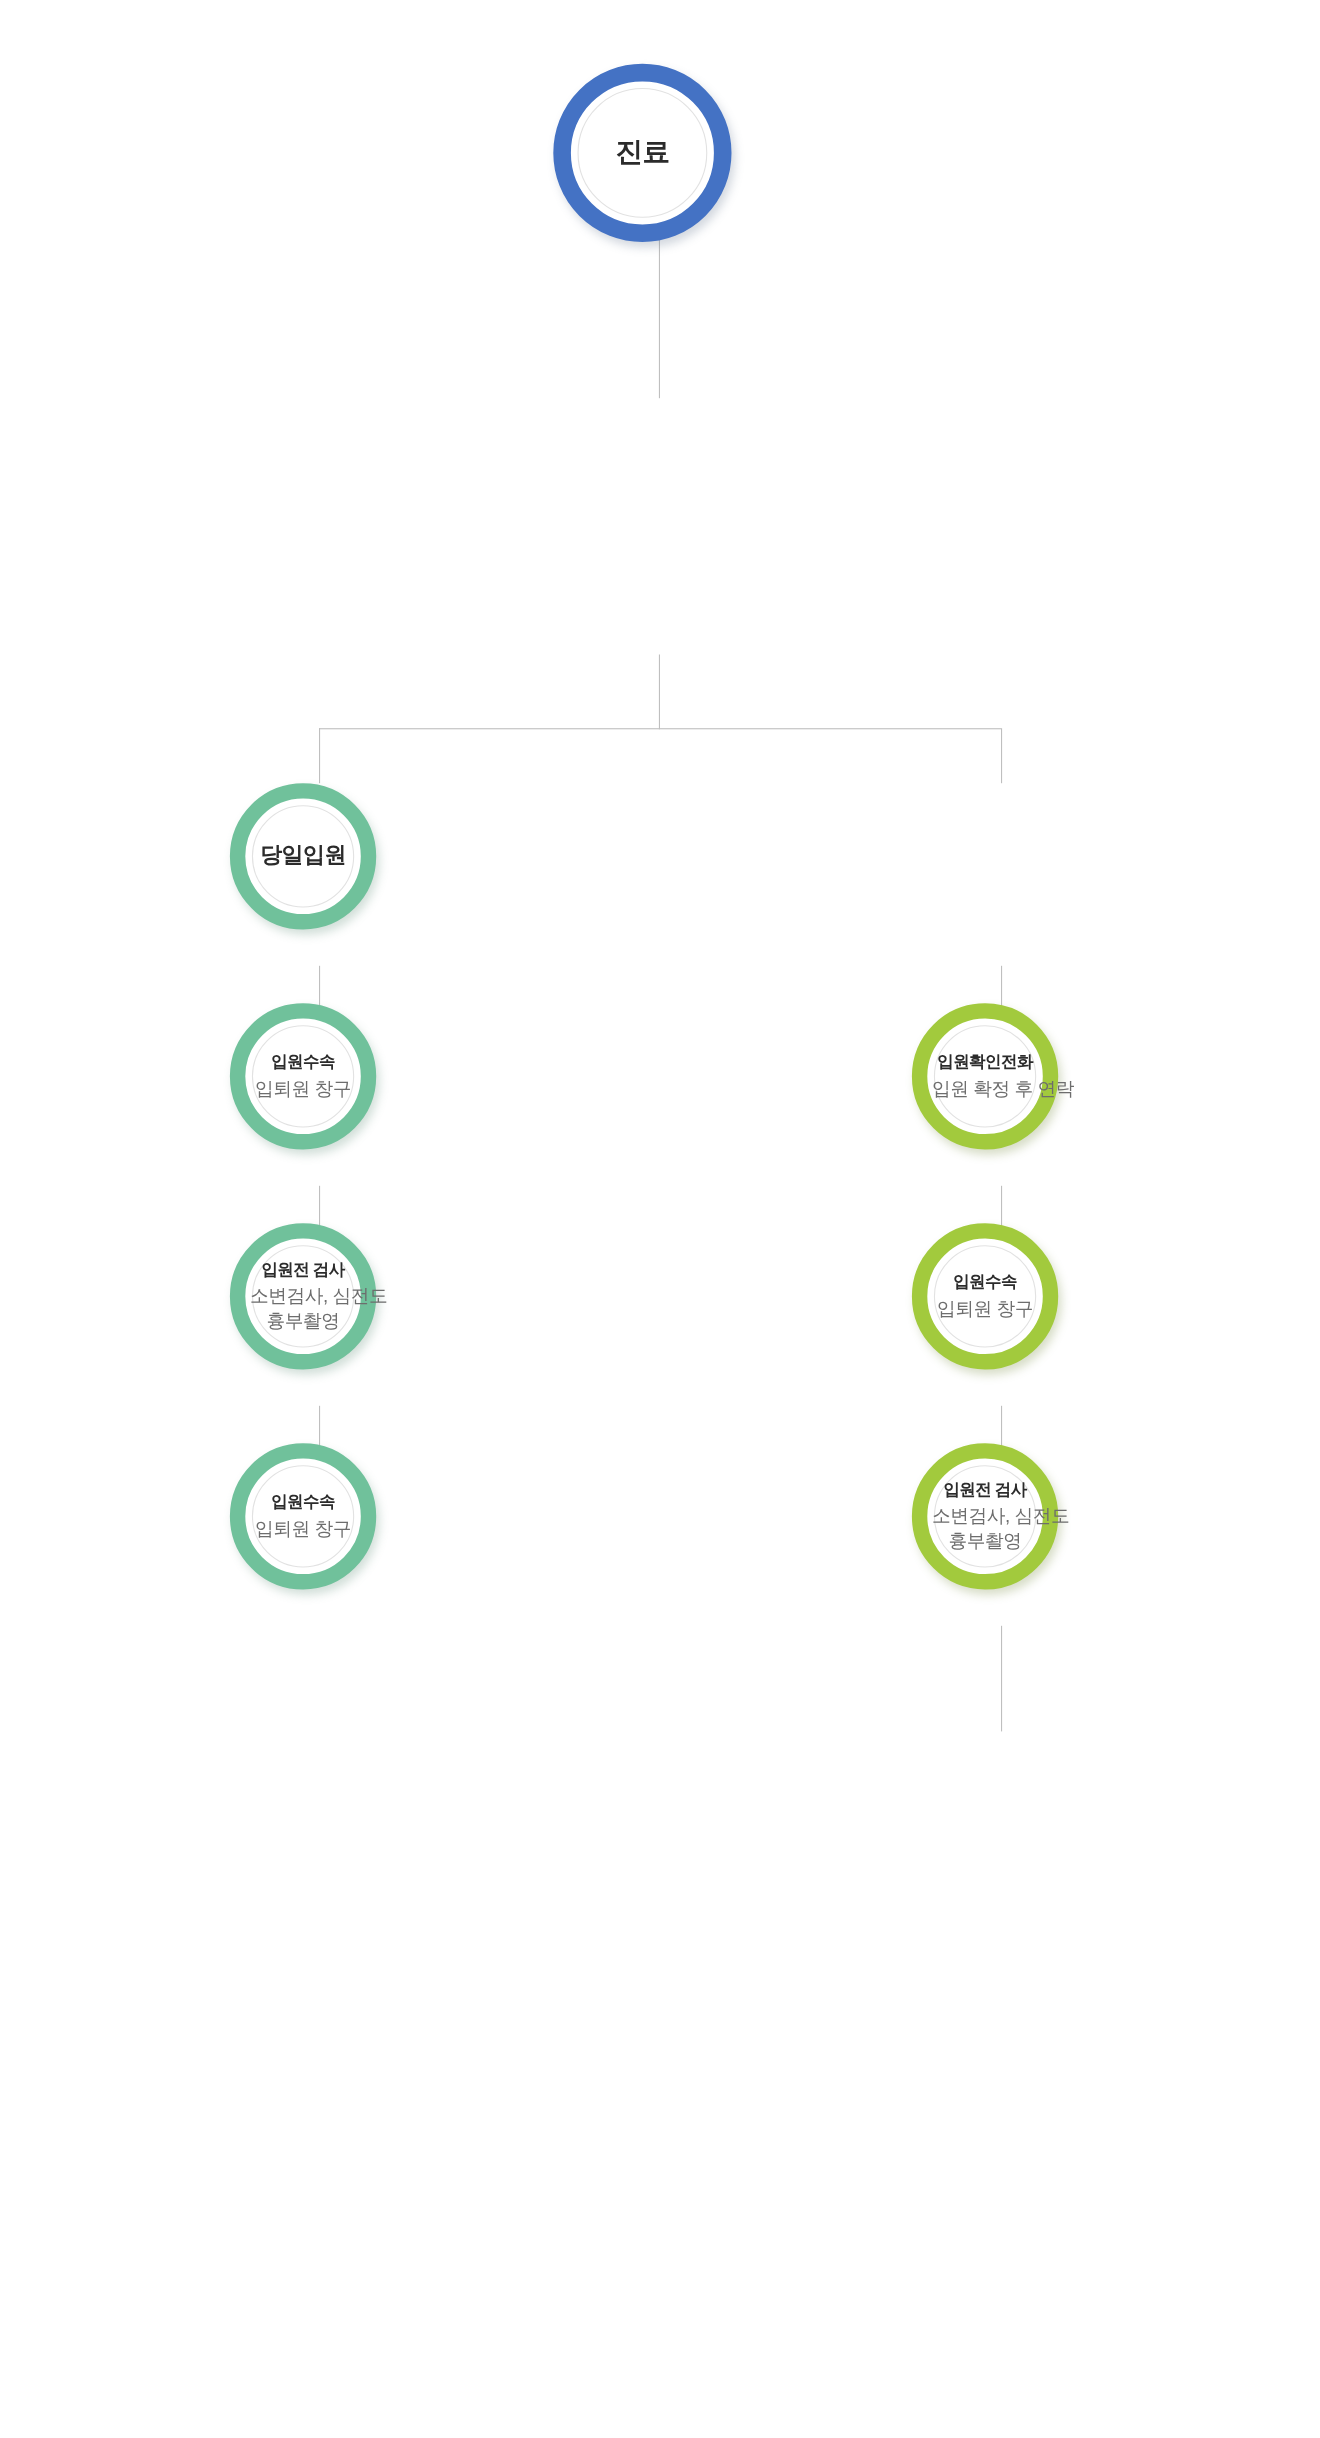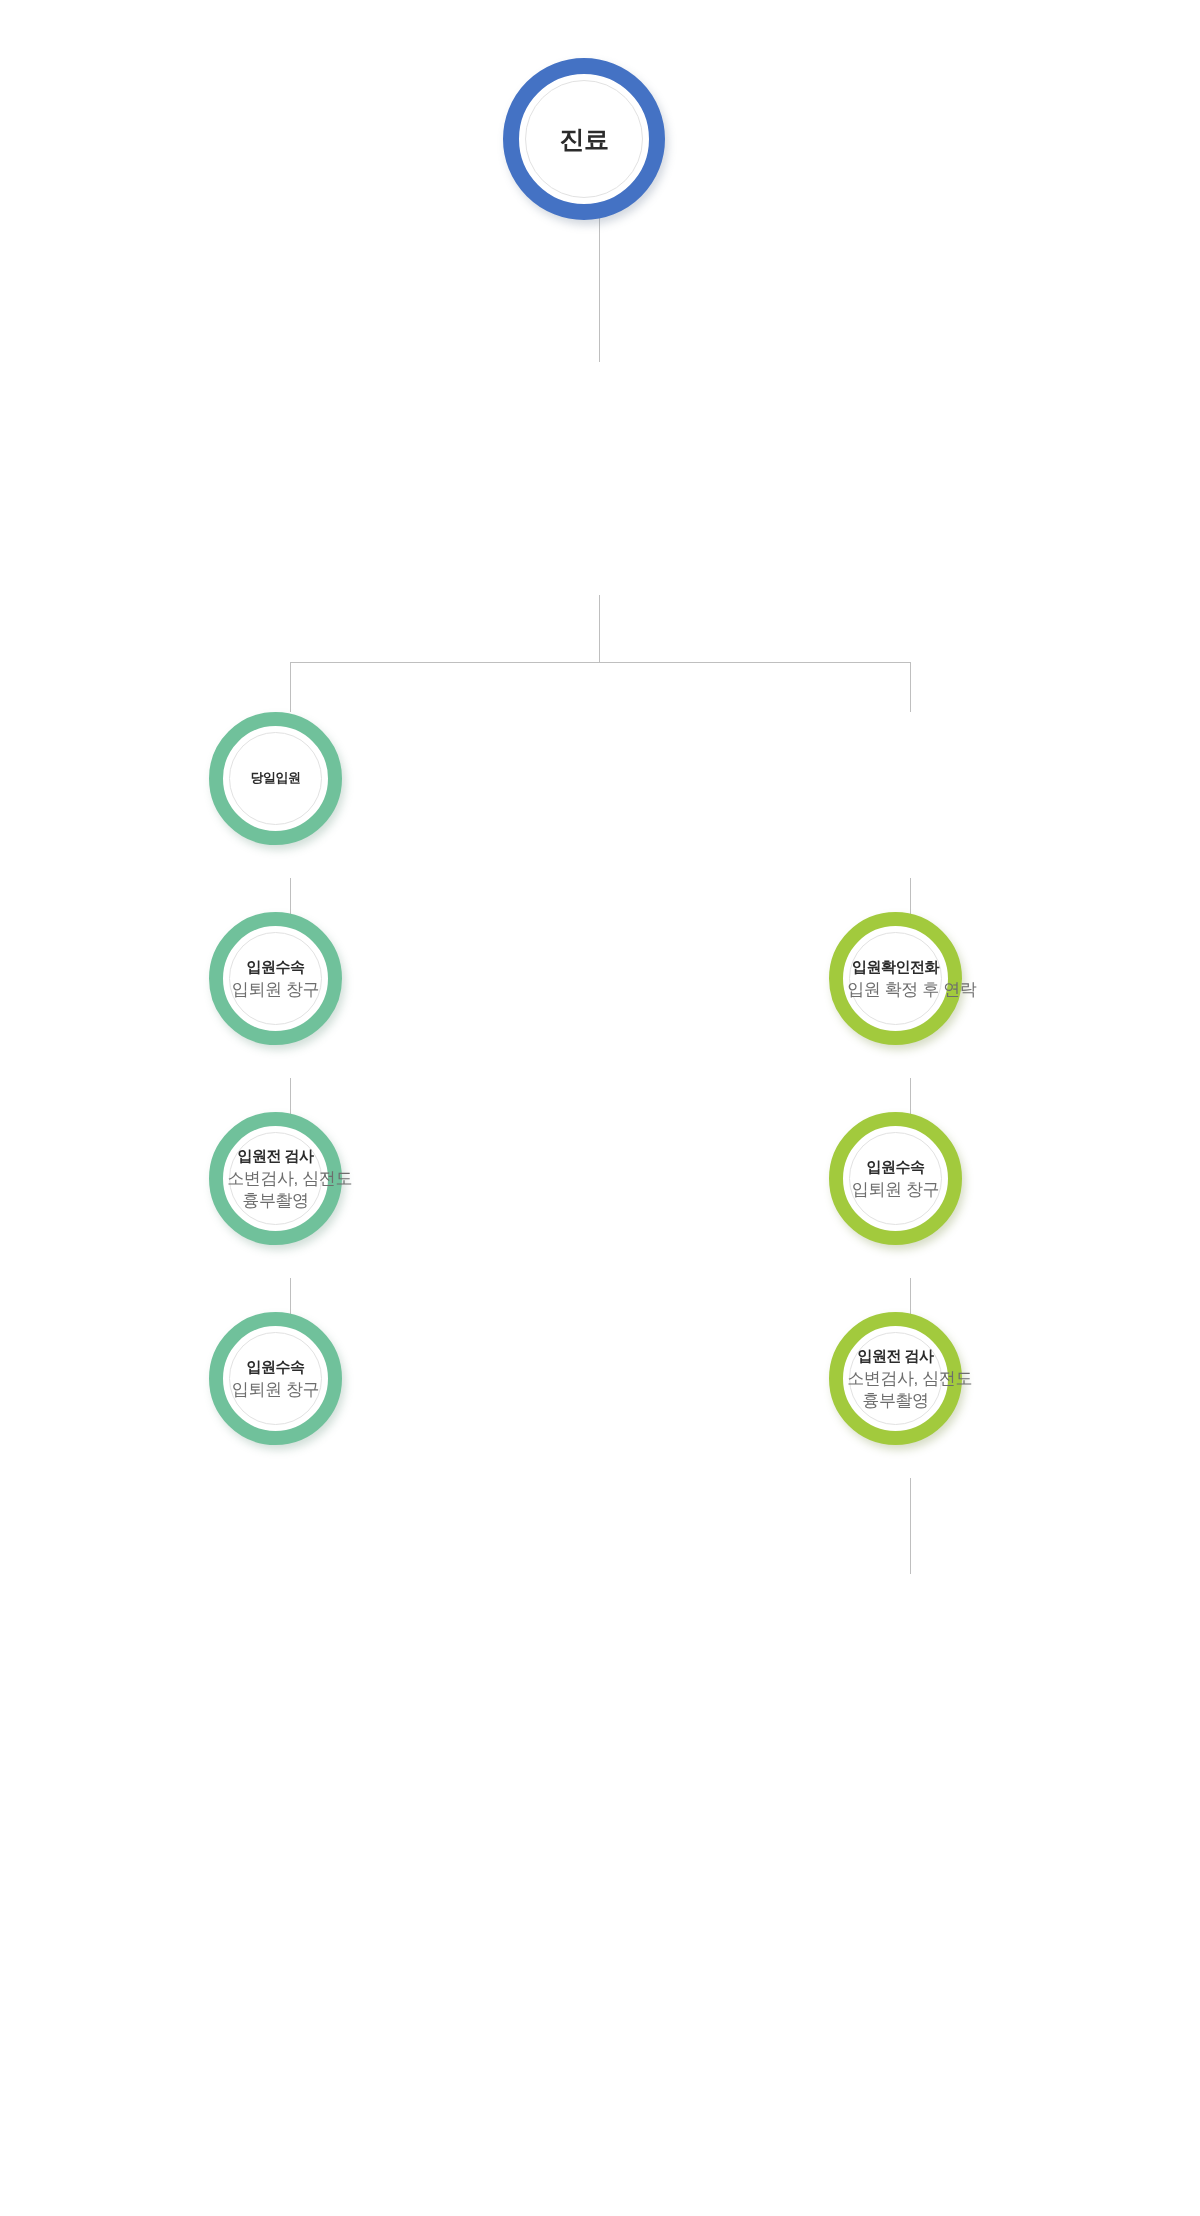--- a/index.html
+++ b/index.html
@@ -55,20 +55,21 @@
     position: relative;
     z-index: 2;
     width: 92%;
   }
 
   .title {
     color: #2b2b2b;
     font-weight: bold;
     letter-spacing: -0.5px;
     white-space: nowrap;
+    font-family: Liberation Serif, serif;
   }
   .sub {
     color: #6d6d6d;
     font-weight: normal;
     letter-spacing: -0.4px;
     margin-top: 3px;
   }
   .sub .l { display: block; white-space: nowrap; }
 
   
@@ -92,21 +93,21 @@
     box-shadow: 3px 5px 9px rgba(105,150,130,0.30);
   }
   .n-lime {
     width: 133px; height: 133px;
     border: 14px solid #A2CA3D;
     box-shadow: 3px 5px 9px rgba(130,150,80,0.32);
   }
   .n-teal .title, .n-lime .title { font-size: 15px; }
   .n-teal .sub,  .n-lime .sub  { font-size: 17px; }
 
-  .n-teal.solo .title, .n-lime.solo .title { font-size: 13px; }
+  .n-teal.solo .title, .n-lime.solo .title { font-size: 20px; }
 </style>
 </head>
 <body>
 
 <div id="stage">
 
   <div class="conn v" style="left:599px; top:217px; height:145px;"></div>
 
   <div class="conn v" style="left:599px; top:595px; height:68px;"></div>
 

